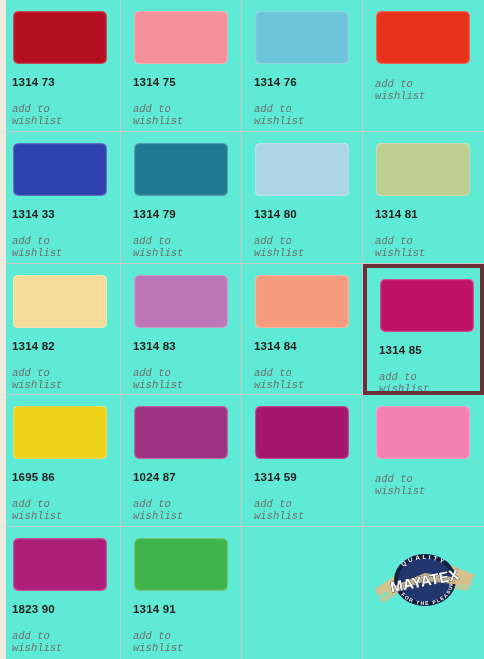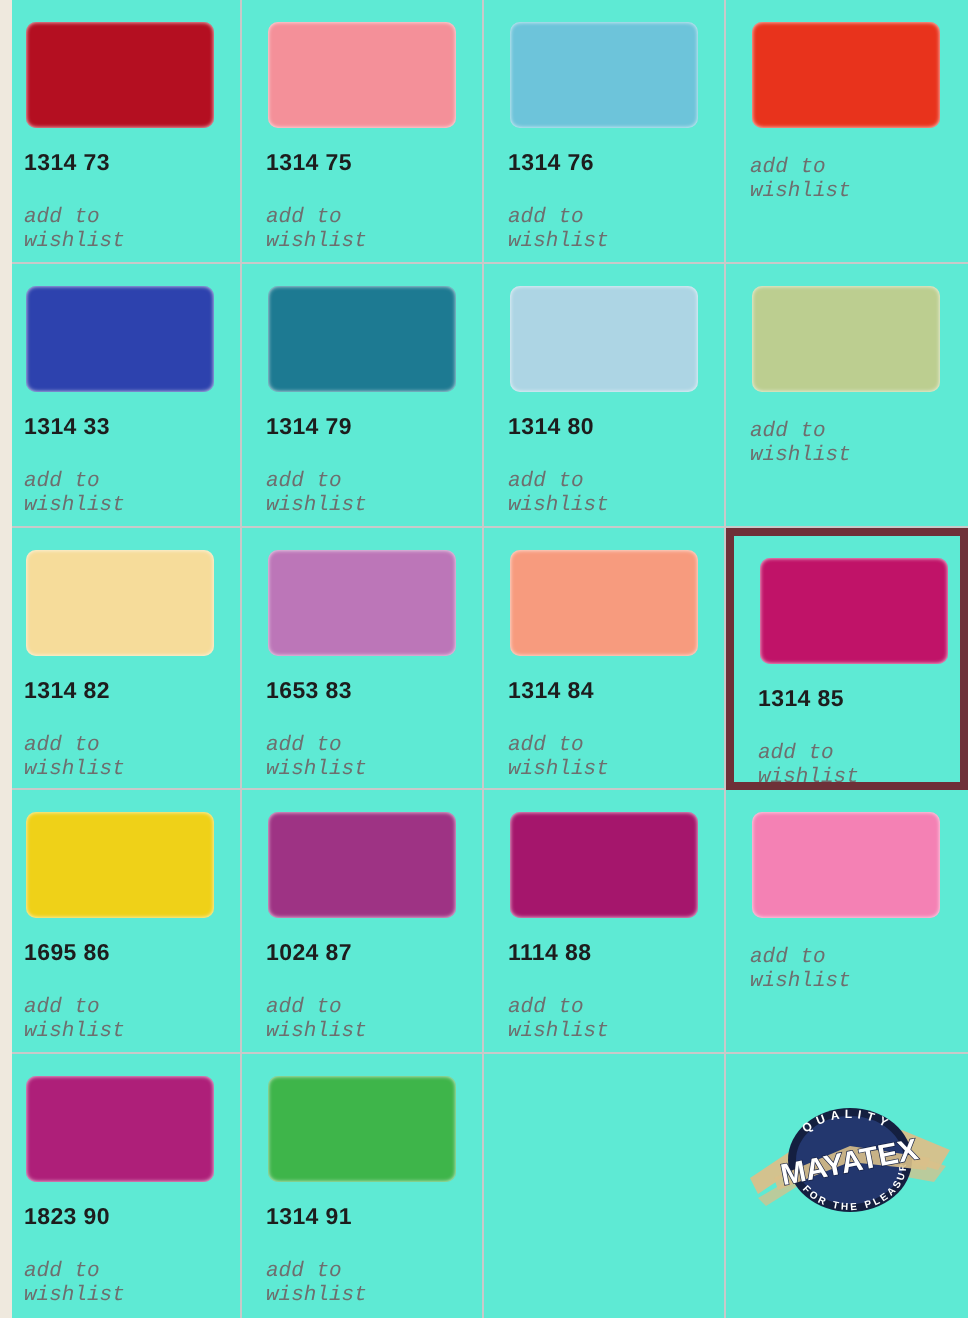--- a/index.html
+++ b/index.html
@@ -141,30 +141,31 @@
         <div class="swatch-code">1314 79</div>
         <div class="wishlist-link">add to wishlist</div>
       </div>
       <div class="swatch-cell">
         <div class="swatch-chip" style="background: rgb(173, 213, 228);"></div>
         <div class="swatch-code">1314 80</div>
         <div class="wishlist-link">add to wishlist</div>
       </div>
       <div class="swatch-cell col-last">
         <div class="swatch-chip" style="background: rgb(188, 206, 144);"></div>
+        <div class="swatch-code">1314 81</div>
         <div class="wishlist-link">add to wishlist</div>
       </div>
       <div class="swatch-cell">
         <div class="swatch-chip" style="background: rgb(246, 220, 154);"></div>
         <div class="swatch-code">1314 82</div>
         <div class="wishlist-link">add to wishlist</div>
       </div>
       <div class="swatch-cell">
         <div class="swatch-chip" style="background: rgb(188, 118, 184);"></div>
-        <div class="swatch-code">1653 83</div>
+        <div class="swatch-code">1314 83</div>
         <div class="wishlist-link">add to wishlist</div>
       </div>
       <div class="swatch-cell">
         <div class="swatch-chip" style="background: rgb(247, 155, 126);"></div>
         <div class="swatch-code">1314 84</div>
         <div class="wishlist-link">add to wishlist</div>
       </div>
       <div class="swatch-cell col-last selected" style="border-color: rgb(110, 48, 56);">
         <div class="swatch-chip" style="background: rgb(192, 19, 104);"></div>
         <div class="swatch-code">1314 85</div>
@@ -175,21 +176,21 @@
         <div class="swatch-code">1695 86</div>
         <div class="wishlist-link">add to wishlist</div>
       </div>
       <div class="swatch-cell">
         <div class="swatch-chip" style="background: rgb(158, 51, 132);"></div>
         <div class="swatch-code">1024 87</div>
         <div class="wishlist-link">add to wishlist</div>
       </div>
       <div class="swatch-cell">
         <div class="swatch-chip" style="background: rgb(165, 22, 108);"></div>
-        <div class="swatch-code">1114 88</div>
+        <div class="swatch-code">1314 59</div>
         <div class="wishlist-link">add to wishlist</div>
       </div>
       <div class="swatch-cell col-last">
         <div class="swatch-chip" style="background: rgb(244, 129, 180);"></div>
         <div class="wishlist-link">add to wishlist</div>
       </div>
       <div class="swatch-cell row-last">
         <div class="swatch-chip" style="background: rgb(174, 31, 121);"></div>
         <div class="swatch-code">1823 90</div>
         <div class="wishlist-link">add to wishlist</div>

